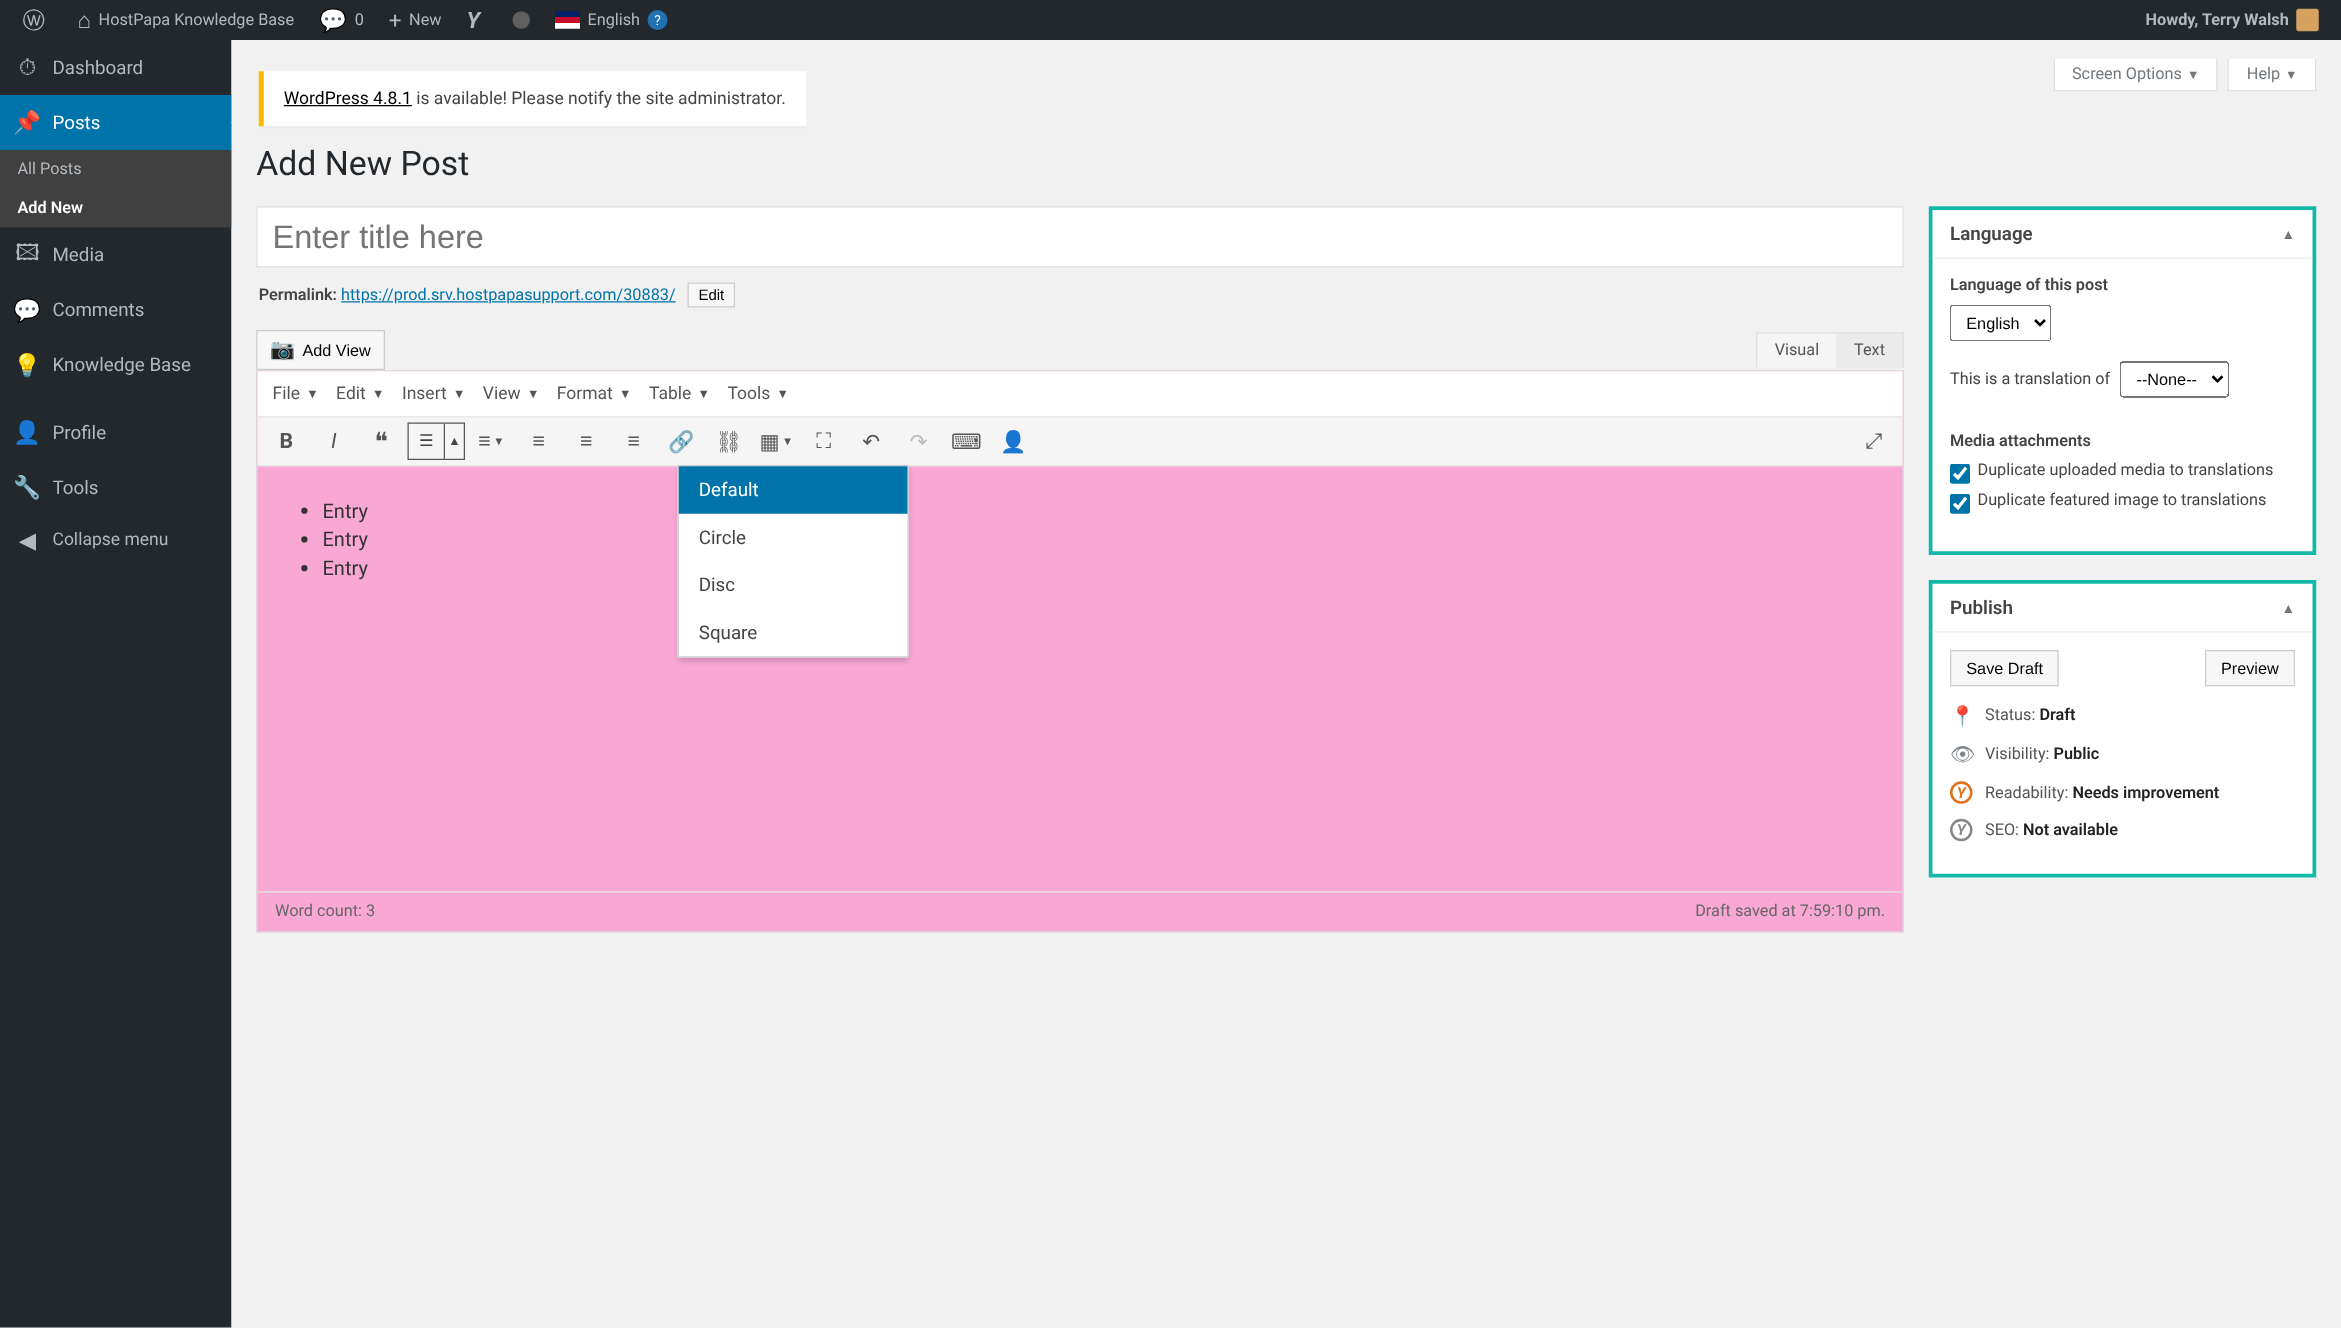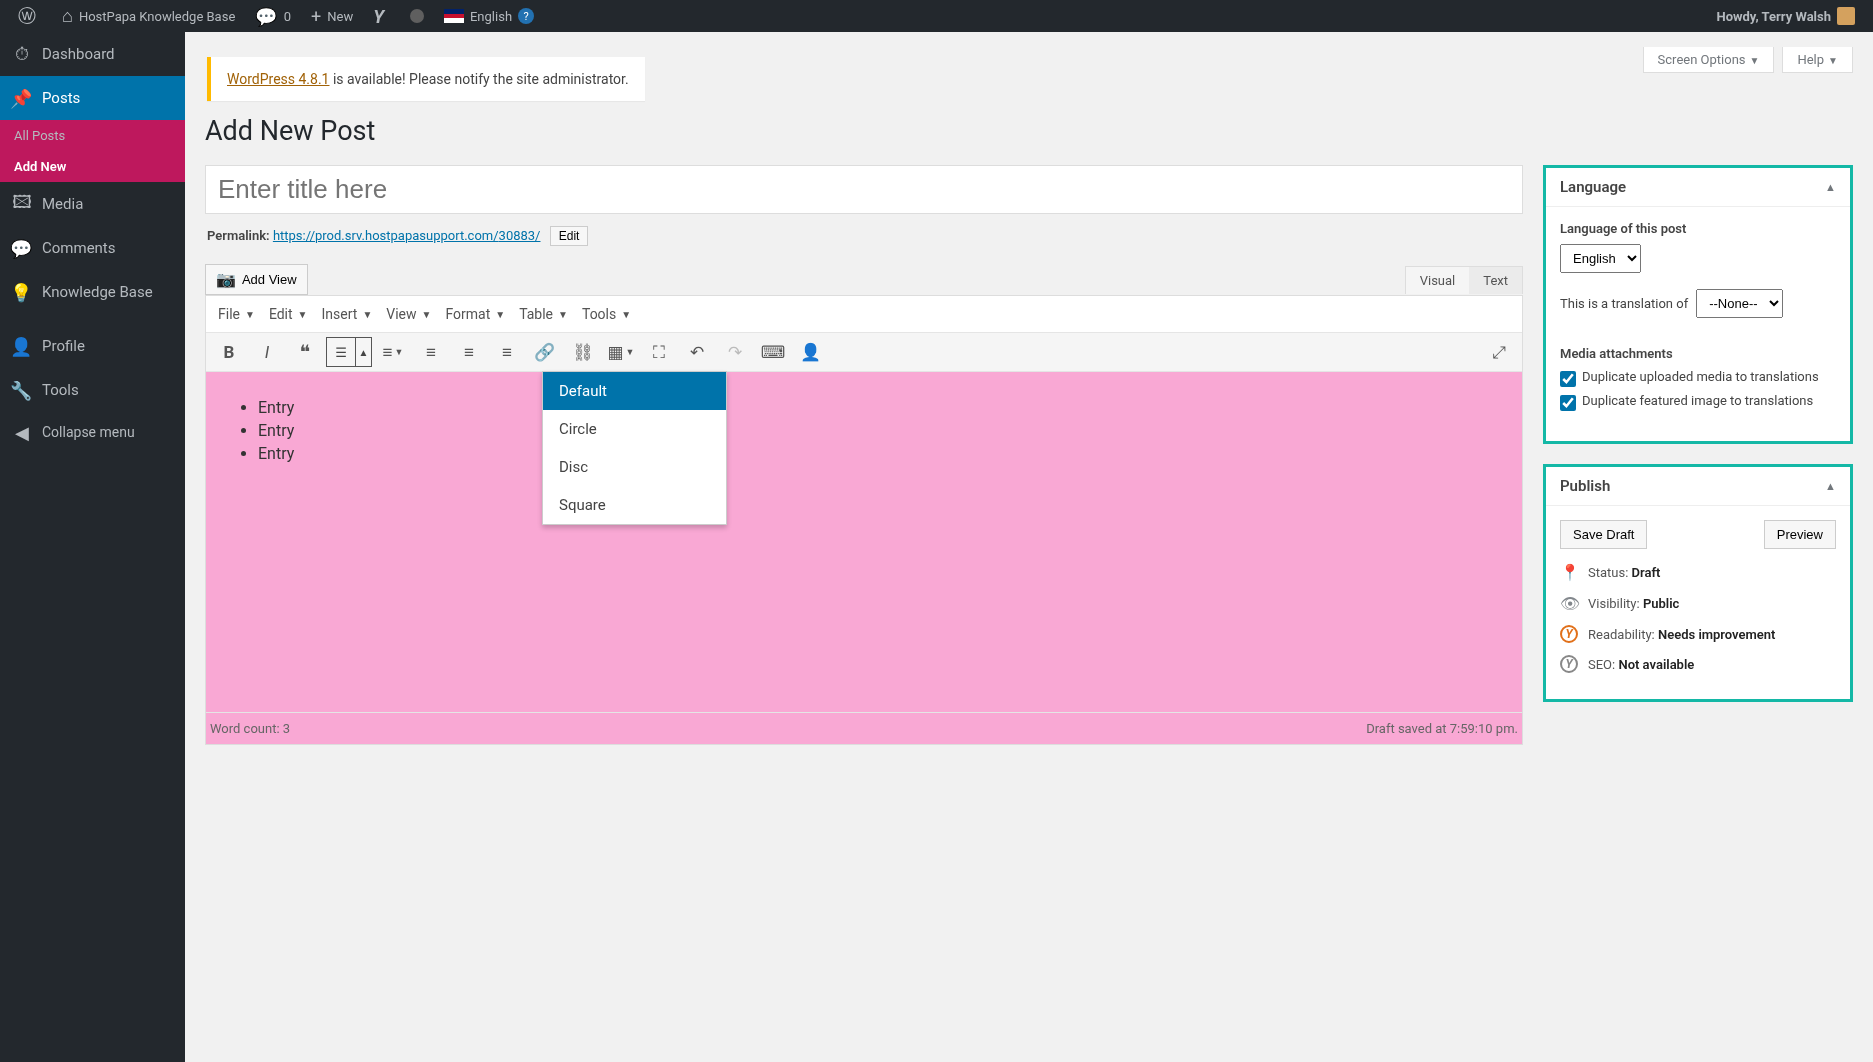--- a/index.html
+++ b/index.html
@@ -15,35 +15,35 @@
 #adminbar .grey-dot { width: 14px; height: 14px; background: #5f5f5f; border-radius: 50%; }
 #adminbar .help-icon { display:inline-flex;align-items:center;justify-content:center;width:16px;height:16px;background:#2271b1;color:#fff;border-radius:50%;font-size:11px;margin-left:6px;}
 
 
 #sidebar { position: fixed; top: 32px; left: 0; bottom: 0; width: 185px; background: #23282d; color: #eee; }
 .menu-item { display: flex; align-items: center; padding: 10px 12px; color: #b4b9be; cursor: pointer; font-size: 14px; }
 .menu-item .micon { width: 20px; height: 20px; margin-right: 10px; display: flex; align-items: center; justify-content: center; font-size: 18px; }
 .menu-item.top { font-size: 15px; padding: 12px 12px; }
 .menu-item.current { background: #0073aa; color: #fff; position: relative; }
 .menu-item.current::after { content: ""; position: absolute; right: -8px; top: 50%; margin-top: -8px; border: 8px solid transparent; border-right-color: #f1f1f1; }
-.submenu { background: #be185d; }
+.submenu { background: #404040; }
 .submenu .sub-item { padding: 8px 12px 8px 14px; color: #b4b9be; cursor: pointer; font-size: 13px; }
 .submenu .sub-item.current { color: #fff; font-weight: 600; }
 .menu-sep { height: 10px; }
 
 
 #content { margin-left: 185px; padding-top: 32px; }
 .content-inner { padding: 10px 20px 20px 20px; }
 
 .top-right-tabs { position: absolute; right: 20px; top: 47px; display:flex; gap:8px; }
 .screen-tab { background: #fff; border: 1px solid #ddd; border-top: 0; padding: 5px 14px; font-size: 13px; color: #72777c; cursor: pointer; }
 .screen-tab .tri { font-size: 10px; margin-left: 4px; }
 
 .update-nag { background: #fff; border-left: 4px solid #ffba00; box-shadow: 0 1px 1px rgba(0,0,0,.04); padding: 14px 16px; margin: 15px 0 0 2px; display: inline-block; font-size: 14px; }
-.update-nag a { color: #a16207; text-decoration: underline; }
+.update-nag a { color: #000000; text-decoration: underline; }
 
 h1.page-title { font-size: 27px; font-weight: 400; margin: 14px 0 18px 0; color: #23282d; }
 
 .edit-grid { display: flex; gap: 20px; }
 .edit-main { flex: 1; min-width: 0; }
 .edit-side { width: 310px; }
 
 #title-input { width: 100%; font-size: 26px; padding: 8px 12px; border: 1px solid #ddd; background: #fff; color: #72777c; }
 
 .permalink { margin: 12px 2px 18px; font-size: 13px; }
@@ -72,21 +72,21 @@
 .tb-spacer { flex: 1; }
 
 .mce-content { padding: 22px 24px; min-height: 340px; font-size: 16px; color: #333; }
 .mce-content ul { padding-left: 28px; }
 .mce-content li { margin: 4px 0; list-style: disc; }
 
 .dropdown-panel { position: absolute; top: 38px; left: 336px; background: #fff; border: 1px solid #ccc; box-shadow: 0 3px 5px rgba(0,0,0,.2); width: 185px; z-index: 50; }
 .dropdown-panel .dd-item { padding: 10px 16px; font-size: 15px; cursor: pointer; }
 .dropdown-panel .dd-item.sel { background: #0073aa; color: #fff; }
 
-.statusbar { border-top: 1px solid #e5e5e5; padding: 8px 4px; display: flex; font-size: 13px; color: #666; }
+.statusbar { border-top: 1px solid #e5e5e5; padding: 8px 14px; display: flex; font-size: 13px; color: #666; }
 .statusbar .right { margin-left: auto; }
 
 
 .metabox { background: #fff; border: 3px solid #14b8a6; margin-bottom: 20px; }
 .metabox-head { padding: 10px 14px; border-bottom: 1px solid #eee; display: flex; align-items: center; }
 .metabox-head h2 { font-size: 15px; font-weight: 600; }
 .metabox-head .toggle { margin-left: auto; font-size: 11px; color: #72777c; cursor: pointer; }
 .metabox-body { padding: 14px 14px; font-size: 13px; }
 .metabox-body .row { margin-bottom: 16px; }
 .metabox-body select { padding: 5px 8px; font-size: 13px; }

